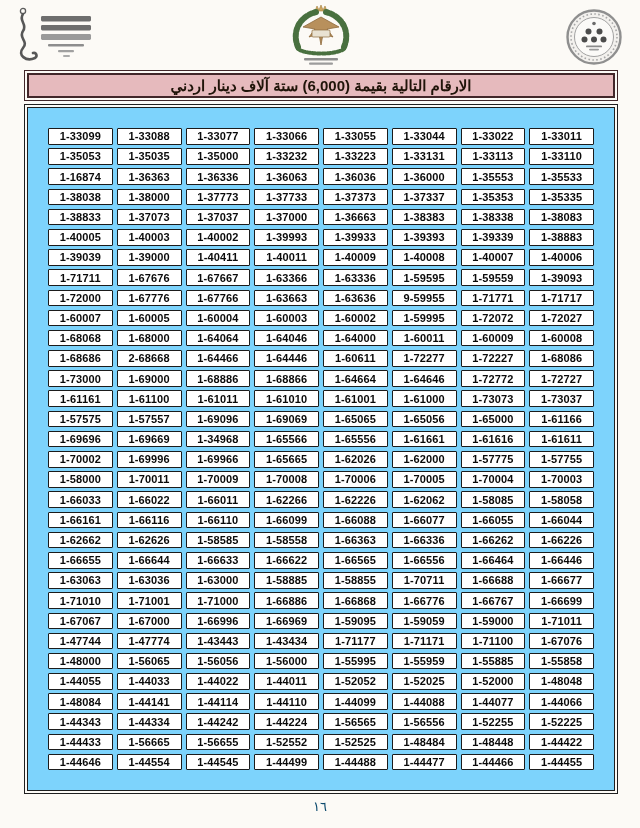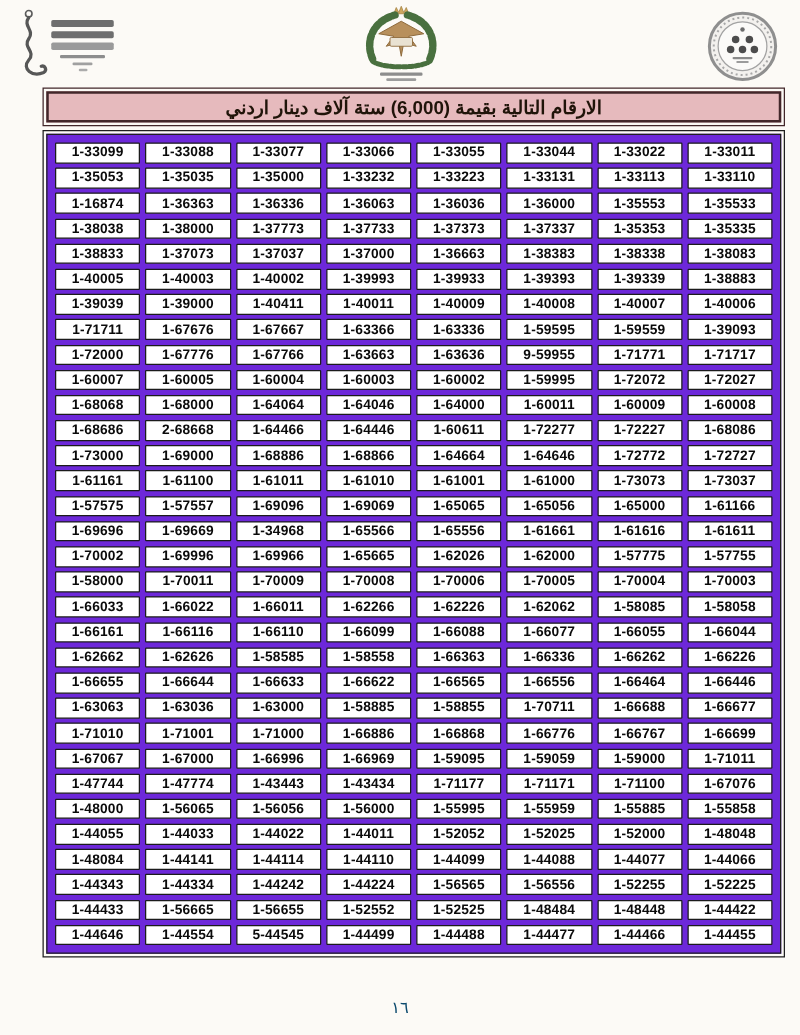--- a/index.html
+++ b/index.html
@@ -11,45 +11,45 @@
     overflow: hidden;
   }
 
   
   .header { position: absolute; top: 0; left: 0; right: 0; height: 70px; }
   .egov-logo  { position: absolute; left: 8px;  top: 6px;  width: 96px; height: 62px; }
   .emblem     { position: absolute; left: 282px; top: 3px;  width: 78px; height: 64px; }
   .seal       { position: absolute; left: 565px; top: 8px;  width: 58px; height: 58px; }
 
   
-  .content { position: absolute; left: 34px; top: 70px; width: 594px; }
+  .content { position: absolute; left: 24px; top: 70px; width: 594px; }
 
   .title-bar {
     margin: 3px 3px 0 3px;
     height: 25px;
     background: #e6babd;
     border: 2px solid #42272a;
     outline: 1.4px solid #42272a;
     outline-offset: 2px;
     display: flex; align-items: center; justify-content: center;
     direction: rtl;
     font-weight: bold; font-size: 15px; color: #201409;
     letter-spacing: 0.3px;
   }
 
   .numbers-grid {
     margin: 9px 3px 3px 3px;
     border: 1.6px solid #1f1f1f;
     outline: 1.2px solid #1f1f1f;
     outline-offset: 2px;
-    padding: 6px;
+    padding: 20px;
     display: grid;
     grid-template-columns: repeat(8, 1fr);
     gap: 3.6px 4px;
-    background: #6d28d9;
+    background: #7dd3fc;
   }
   .cell {
     height: 16.6px;
     background: #ffffff;
     border: 1.7px solid #1b1b1b;
     border-radius: 1px;
     display: flex; align-items: center; justify-content: center;
     font-weight: bold; font-size: 11px; color: #0a0a0a;
     letter-spacing: 0.15px;
     white-space: nowrap;
@@ -354,21 +354,21 @@
       <div class="cell">1-44433</div>
       <div class="cell">1-56665</div>
       <div class="cell">1-56655</div>
       <div class="cell">1-52552</div>
       <div class="cell">1-52525</div>
       <div class="cell">1-48484</div>
       <div class="cell">1-48448</div>
       <div class="cell">1-44422</div>
       <div class="cell">1-44646</div>
       <div class="cell">1-44554</div>
-      <div class="cell">5-44545</div>
+      <div class="cell">1-44545</div>
       <div class="cell">1-44499</div>
       <div class="cell">1-44488</div>
       <div class="cell">1-44477</div>
       <div class="cell">1-44466</div>
       <div class="cell">1-44455</div>
     </div>
 </div>
 
 <div class="page-num">١٦</div>
 

